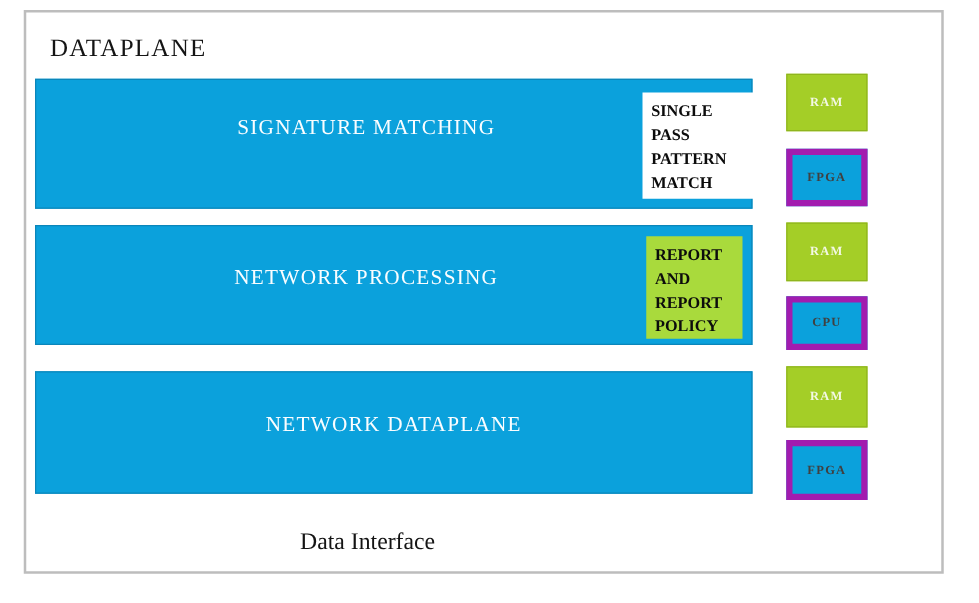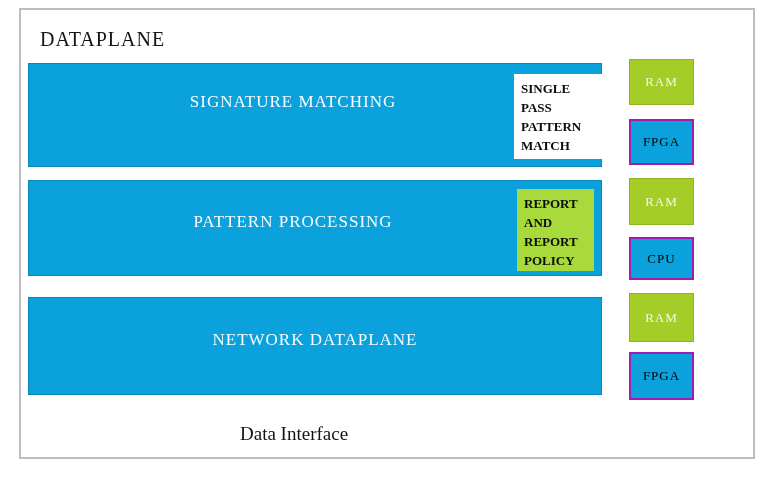--- a/index.html
+++ b/index.html
@@ -85,25 +85,25 @@
     background: var(--green_light);
   }
   .hw {
     position: absolute;
     left: 629px;
     width: 65px;
     box-sizing: border-box;
     display: flex;
     align-items: center;
     justify-content: center;
-    font-weight: normal;
-    font-size: 13px;
+    font-weight: bold;
+    font-size: 10px;
     letter-spacing: 1px;
   }
-  .hw-blue  { background: var(--blue);  border: 2px solid #a21caf; color: #000000; }
+  .hw-blue  { background: var(--blue);  border: 5px solid #a21caf; color: #404040; }
   .hw-green { background: var(--green); border: 1px solid #8fb51e; color: #f3f8e4; }
   .hw-1 { top: 59px;  height: 46px; }
   .hw-2 { top: 119px; height: 46px; }
   .hw-3 { top: 178px; height: 47px; }
   .hw-4 { top: 237px; height: 43px; }
   .hw-5 { top: 293px; height: 49px; }
   .hw-6 { top: 352px; height: 48px; }
   .footer {
     position: absolute;
     left: 240px;
@@ -128,21 +128,21 @@
     <span class="layer-label">SIGNATURE MATCHING</span>
     <div class="tag tag-white">
       <span>SINGLE</span>
       <span>PASS</span>
       <span>PATTERN</span>
       <span>MATCH</span>
     </div>
   </div>
 
   <div class="layer layer-2">
-    <span class="layer-label">PATTERN PROCESSING</span>
+    <span class="layer-label">NETWORK PROCESSING</span>
     <div class="tag tag-green">
       <span>REPORT</span>
       <span>AND</span>
       <span>REPORT</span>
       <span>POLICY</span>
     </div>
   </div>
 
   <div class="layer layer-3">
     <span class="layer-label">NETWORK DATAPLANE</span>

